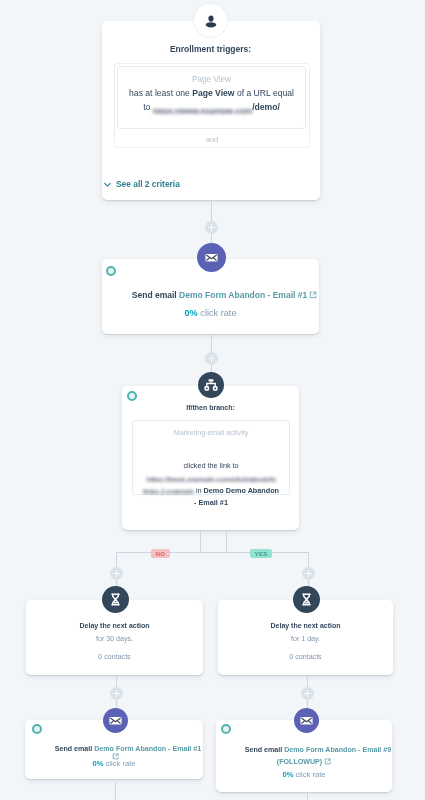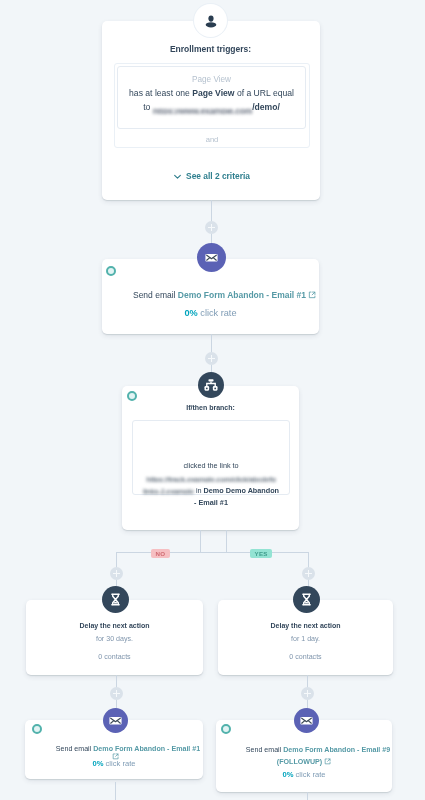--- a/index.html
+++ b/index.html
@@ -39,33 +39,33 @@
 
   .card-title { font-size:8.5px; font-weight:bold; text-align:center; color:#33475b; }
   .filterbox-outer { position:absolute; border:1px solid #eaf0f6; border-radius:3px; }
   .filterbox-inner { position:absolute; border:1px solid #e5ebf2; border-radius:3px; background:#fff; }
   .flabel { font-size:8.2px; color:#b6c2cf; text-align:center; }
   .ftext { font-size:8.6px; color:#33475b; text-align:center; line-height:13.5px; }
   .ftext b { font-weight:bold; }
   .andlabel { position:absolute; font-size:7.6px; color:#b6c2cf; text-align:center; width:100%; }
 
   .seeall { position:absolute; font-size:8.4px; font-weight:bold; color:#2f7f8e;
-            text-align:center; width:100%; }
+            text-align:left; width:100%;margin-top:8px; }
   .chev { display:inline-block; vertical-align:middle; margin-right:4px; }
 
   
   .b-title { position:absolute; font-size:7px; font-weight:bold; text-align:center; color:#33475b; width:100%; }
   .b-flabel { font-size:7.2px; color:#b6c2cf; text-align:center; }
   .b-ftext { font-size:7.25px; color:#33475b; text-align:center; line-height:12.4px; }
   .b-ftext b { font-weight:bold; }
   .b-seeall { position:absolute; font-size:7.1px; font-weight:bold; color:#2f7f8e; text-align:center; width:100%; }
   .b-chev { display:inline-block; vertical-align:middle; margin-right:3px; }
 
   .emailline { position:absolute; width:100%; text-align:center; font-size:8.5px; }
-  .emailline .pre { font-weight:normal; color:#33475b;padding-left:28px; }
+  .emailline .pre { font-weight:bold; color:#33475b;padding-left:28px; }
   .emailline .lnk { color:#569aa6; font-weight:bold; }
   .statline { position:absolute; width:100%; text-align:center; font-size:9.2px; color:#7f9cb5;}
   .statline .v { color:#00a4bd; font-weight:bold; }
 
   .dtitle { position:absolute; width:100%; text-align:center; font-size:7px; font-weight:bold; color:#33475b;}
   .dsub { position:absolute; width:100%; text-align:center; font-size:7.1px; color:#8096ad;}
   .dcontacts { position:absolute; width:100%; text-align:center; font-size:7.1px; color:#8096ad;}
 
   .badge { position:absolute; font-size:6.2px; font-weight:bold; border-radius:2px;
            padding:1.5px 4.5px; letter-spacing:.04em; line-height:6px;}
@@ -151,20 +151,21 @@
       <rect x="2.2" y="13.6" width="7.0" height="7.0" rx="1.7" fill="#fff"></rect>
       <rect x="14.8" y="13.6" width="7.0" height="7.0" rx="1.7" fill="#fff"></rect>
       <path d="M12 6.8 V9.7" stroke="#fff" stroke-width="2.1" fill="none" stroke-linecap="butt"></path>
       <path d="M5.7 13.6 V9.8 H18.3 V13.6" stroke="#fff" stroke-width="2.1" fill="none" stroke-linejoin="miter"></path>
       <circle cx="5.7" cy="17.1" r="1.35" fill="#33475b"></circle>
       <circle cx="18.3" cy="17.1" r="1.35" fill="#33475b"></circle>
     </svg>
   </div>
   <div class="b-title" style="left:122px; top:404px; width:177px;">If/then branch:</div>
   <div class="filterbox-inner" style="left:132px; top:420px; width:158px; height:75px;"></div>
+    <div class="b-flabel" style="position:absolute; left:132px; top:428px; width:158px;">Marketing email activity</div>
     <div class="b-ftext" style="position:absolute; left:126px; top:460px; width:170px;">
       <span>clicked the link to</span><br>
       <span class="blur blur-b1">https://track.example.com/click/abcdefg</span><br>
       <span class="blur blur-b2">links-2.example</span><span> in </span><b>Demo Demo Abandon</b><br>
       <b>- Email #1</b>
     </div>
 
   <div class="vline" style="left:199.5px; top:530px; height:23px;"></div>
   <div class="vline" style="left:226px; top:530px; height:23px;"></div>
   <div class="hline" style="left:116px; top:552px; width:192px;"></div>

